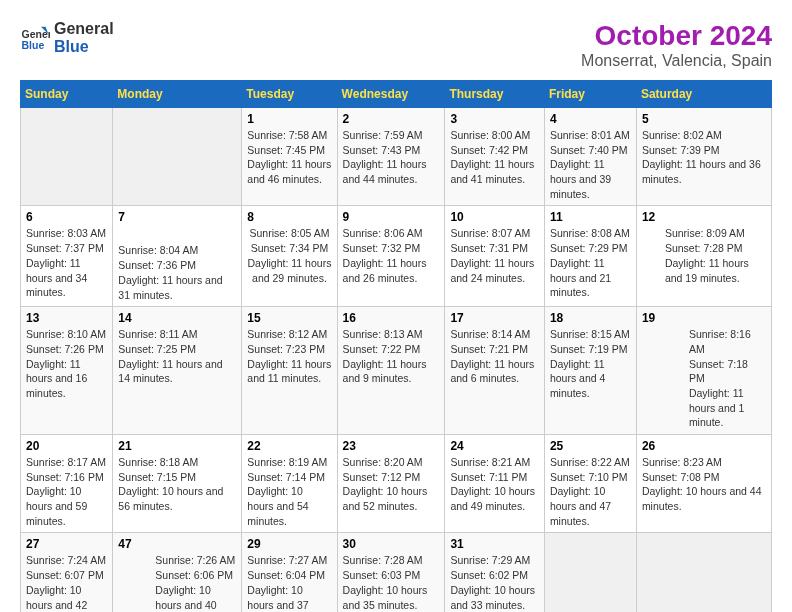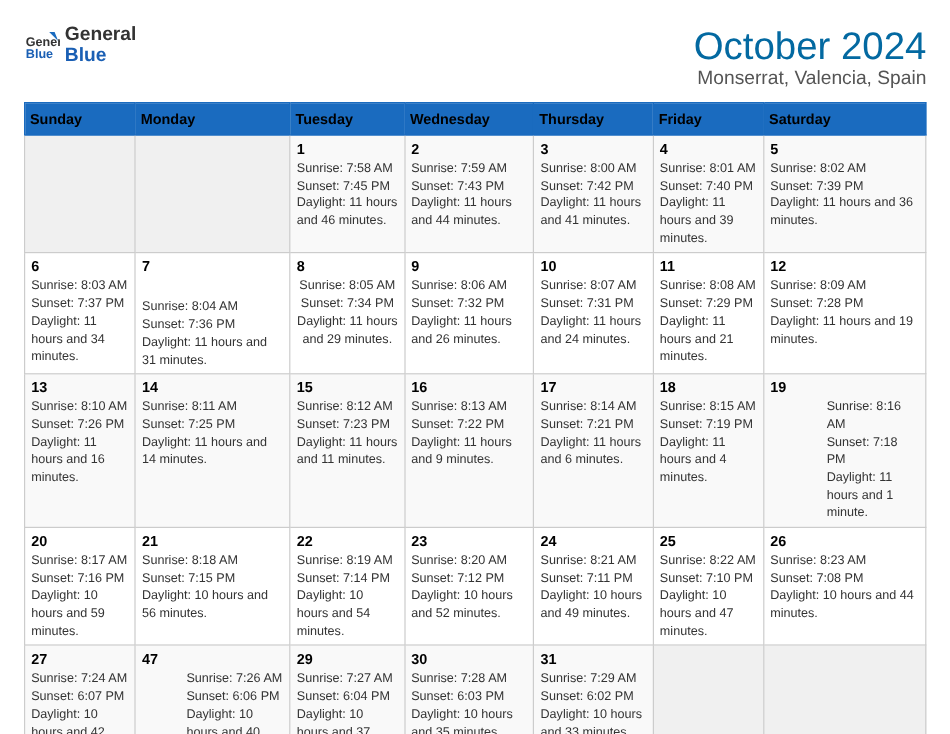--- a/index.html
+++ b/index.html
@@ -22,36 +22,36 @@
       gap: 4px;
     }
     .logo-icon {
       width: 30px;
       height: 30px;
     }
     .title-block {
       text-align: right;
     }
     .month-title {
-      font-size: 32px;
-      font-weight: normal;
-      color: #0369a1;
+      font-size: 28px;
+      font-weight: bold;
+      color: #a21caf;
     }
     .subtitle {
       font-size: 16px;
       color: #555;
     }
     table {
       width: 100%;
       border-collapse: collapse;
       font-size: 11px;
     }
     thead tr th {
       background-color: #1a6bbf;
-      color: #000000;
+      color: #fde047;
       padding: 6px 4px;
       text-align: left;
       font-size: 12px;
       font-weight: bold;
       border: 1px solid #1a6bbf;
     }
     tbody tr td {
       border: 1px solid #ccc;
       padding: 4px 5px;
       vertical-align: top;
@@ -176,21 +176,21 @@
 Daylight: 11 hours and 24 minutes.</div>
         </td>
         <td>
           <span class="day-number">11</span>
           <div class="day-info" style="white-space: pre-line;">Sunrise: 8:08 AM
 Sunset: 7:29 PM
 Daylight: 11 hours and 21 minutes.</div>
         </td>
         <td>
           <span class="day-number">12</span>
-          <div class="day-info" style="white-space: pre-line;">Sunrise: 8:09 AM
+          <div class="day-info" style="white-space: pre-line; margin-left: 23px;">Sunrise: 8:09 AM
 Sunset: 7:28 PM
 Daylight: 11 hours and 19 minutes.</div>
         </td>
       </tr>
       <tr>
         <td>
           <span class="day-number">13</span>
           <div class="day-info" style="white-space: pre-line;">Sunrise: 8:10 AM
 Sunset: 7:26 PM
 Daylight: 11 hours and 16 minutes.</div>

